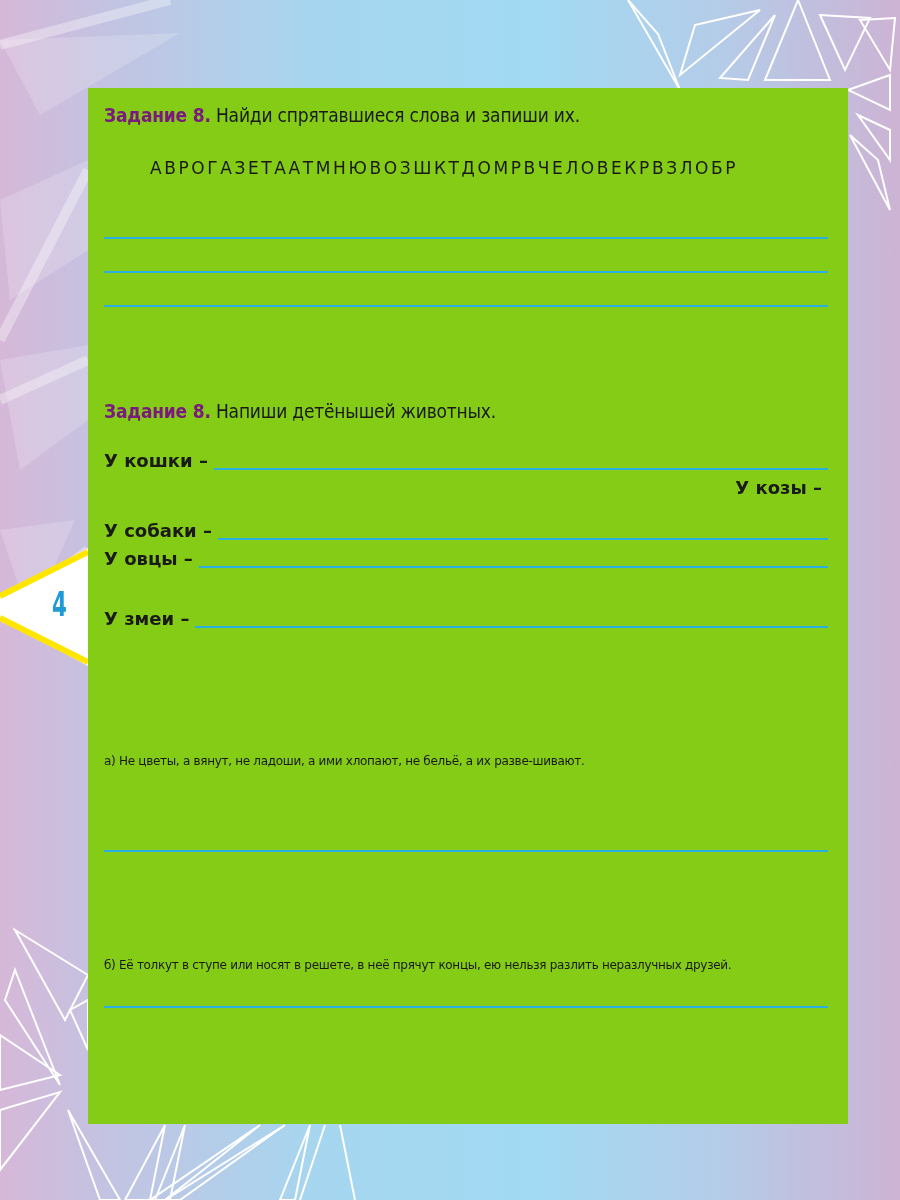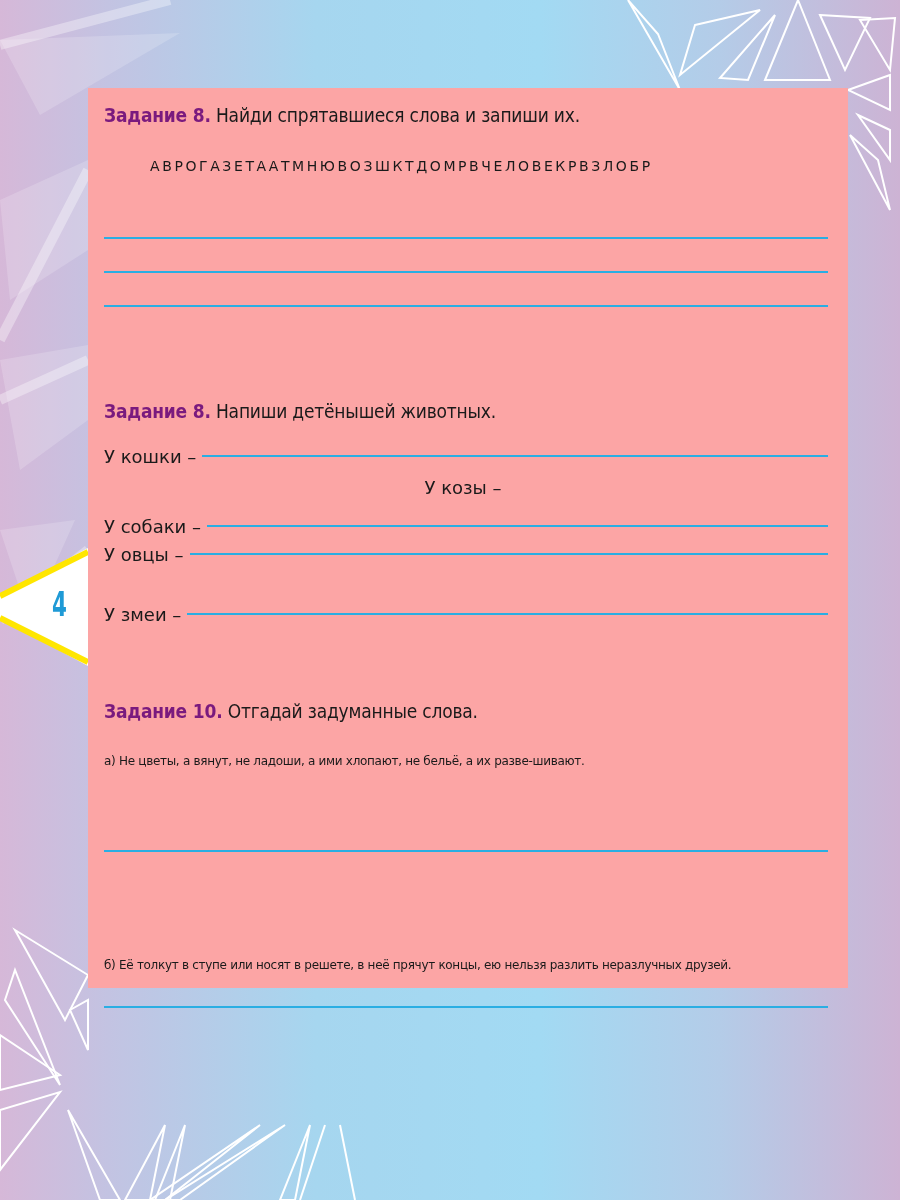--- a/index.html
+++ b/index.html
@@ -3,34 +3,34 @@
 <meta charset="utf-8">
 <style>
   html, body { margin: 0; padding: 0; }
   body {
     width: 900px; height: 1200px; position: relative; overflow: hidden;
     background: linear-gradient(90deg, #d6b8d8 0%, #c3c3e2 12%, #a6d6ef 35%, #a2daf3 60%, #b4cce8 80%, #cdb3d4 100%);
     font-family: "DejaVu Sans", sans-serif;
   }
   .bg-deco { position: absolute; left: 0; top: 0; width: 900px; height: 1200px; }
   .card {
-    position: absolute; left: 88px; top: 88px; width: 760px; height: 900px;
-    background: #fca5a5;
+    position: absolute; left: 88px; top: 88px; width: 760px; height: 1036px;
+    background: #84cc16;
   }
   .task-title {
     position: absolute; left: 16px; font-size: 19px; color: #1a1a1a;
     font-family: "DejaVu Sans Condensed", "DejaVu Sans", sans-serif;
     letter-spacing: -0.2px;
   }
   .task-title .num { color: #7a1a7e; font-weight: bold; }
   .letters {
-    position: absolute; left: 62px; top: 70px; font-size: 14px; letter-spacing: 2.6px; color: #1a1a1a;
+    position: absolute; left: 62px; top: 70px; font-size: 17px; letter-spacing: 2.6px; color: #1a1a1a;
   }
   .rule { position: absolute; left: 16px; width: 724px; height: 0; border-top: 2px solid #2aaee3; }
-  .fill-row { position: absolute; left: 16px; width: 724px; height: 30px; display: flex; align-items: center; }
+  .fill-row { position: absolute; left: 16px; width: 724px; height: 30px; display: flex; align-items: flex-end; font-weight: bold; }
   .fill-row .lbl { font-size: 18px; color: #1a1a1a; white-space: pre; padding-right: 6px; line-height: 22px; }
   .fill-row .line { flex: 1; border-top: 2px solid #2aaee3; margin-bottom: 2px; }
   .para { position: absolute; left: 16px; width: 724px; font-size: 12px; color: #1a1a1a; line-height: 30px; text-align: justify; letter-spacing: -0.3px; }
   .page-marker { position: absolute; left: 0; top: 548px; width: 88px; height: 118px; }
   .page-num {
     position: absolute; left: 52px; top: 584px; font-size: 34px; font-weight: bold; color: #1f9ad6;
     font-family: "DejaVu Sans Condensed", "DejaVu Sans", sans-serif; transform: scaleX(0.7); transform-origin: left top;
   }
 </style>
 </head>
@@ -114,21 +114,18 @@
   </div>
   <div class="fill-row" style="top:452px;">
     <span class="lbl">У овцы –</span>
       <span class="line"></span>
   </div>
   <div class="fill-row" style="top:512px;">
     <span class="lbl">У змеи –</span>
       <span class="line"></span>
   </div>
 
-  <div class="task-title" style="top:612px;">
-    <span class="num">Задание 10.</span><span> Отгадай задуманные слова.</span>
-  </div>
   <div class="para" style="top:658px;">а) Не цветы, а вянут, не ладоши, а ими хлопают, не бельё, а их разве-шивают.</div>
   <div class="rule" style="top:762px;"></div>
   <div class="para" style="top:862px;">б) Её толкут в ступе или носят в решете, в неё прячут концы, ею нельзя разлить неразлучных друзей.</div>
   <div class="rule" style="top:918px;"></div>
 
 </div>
 
 </body></html>

